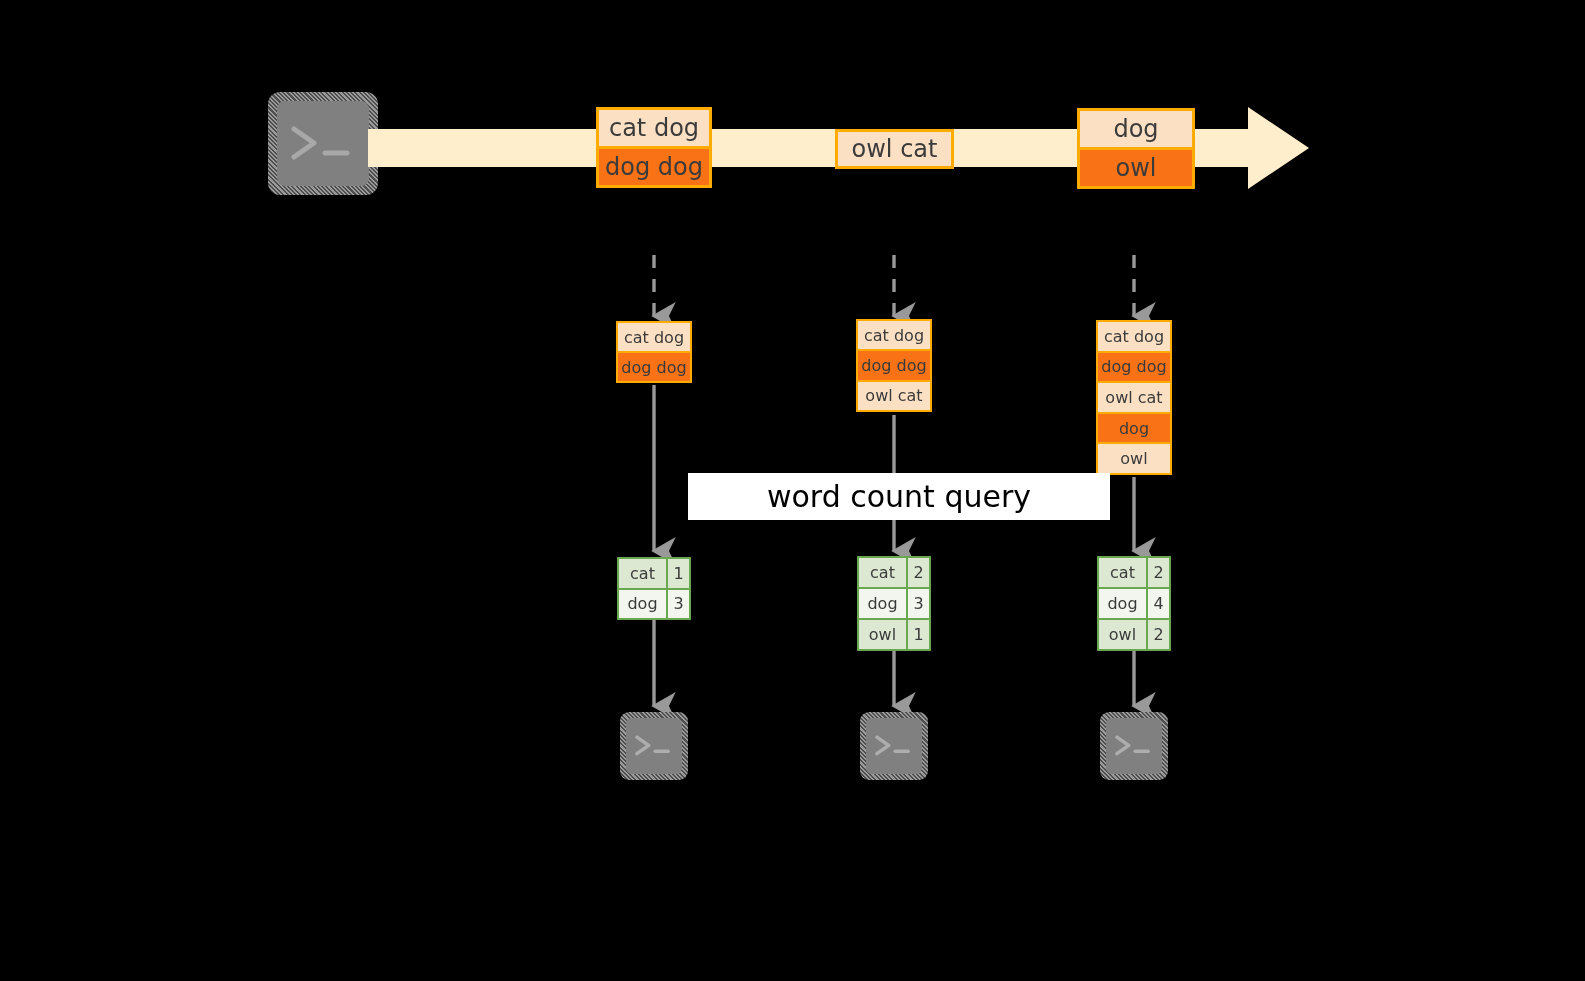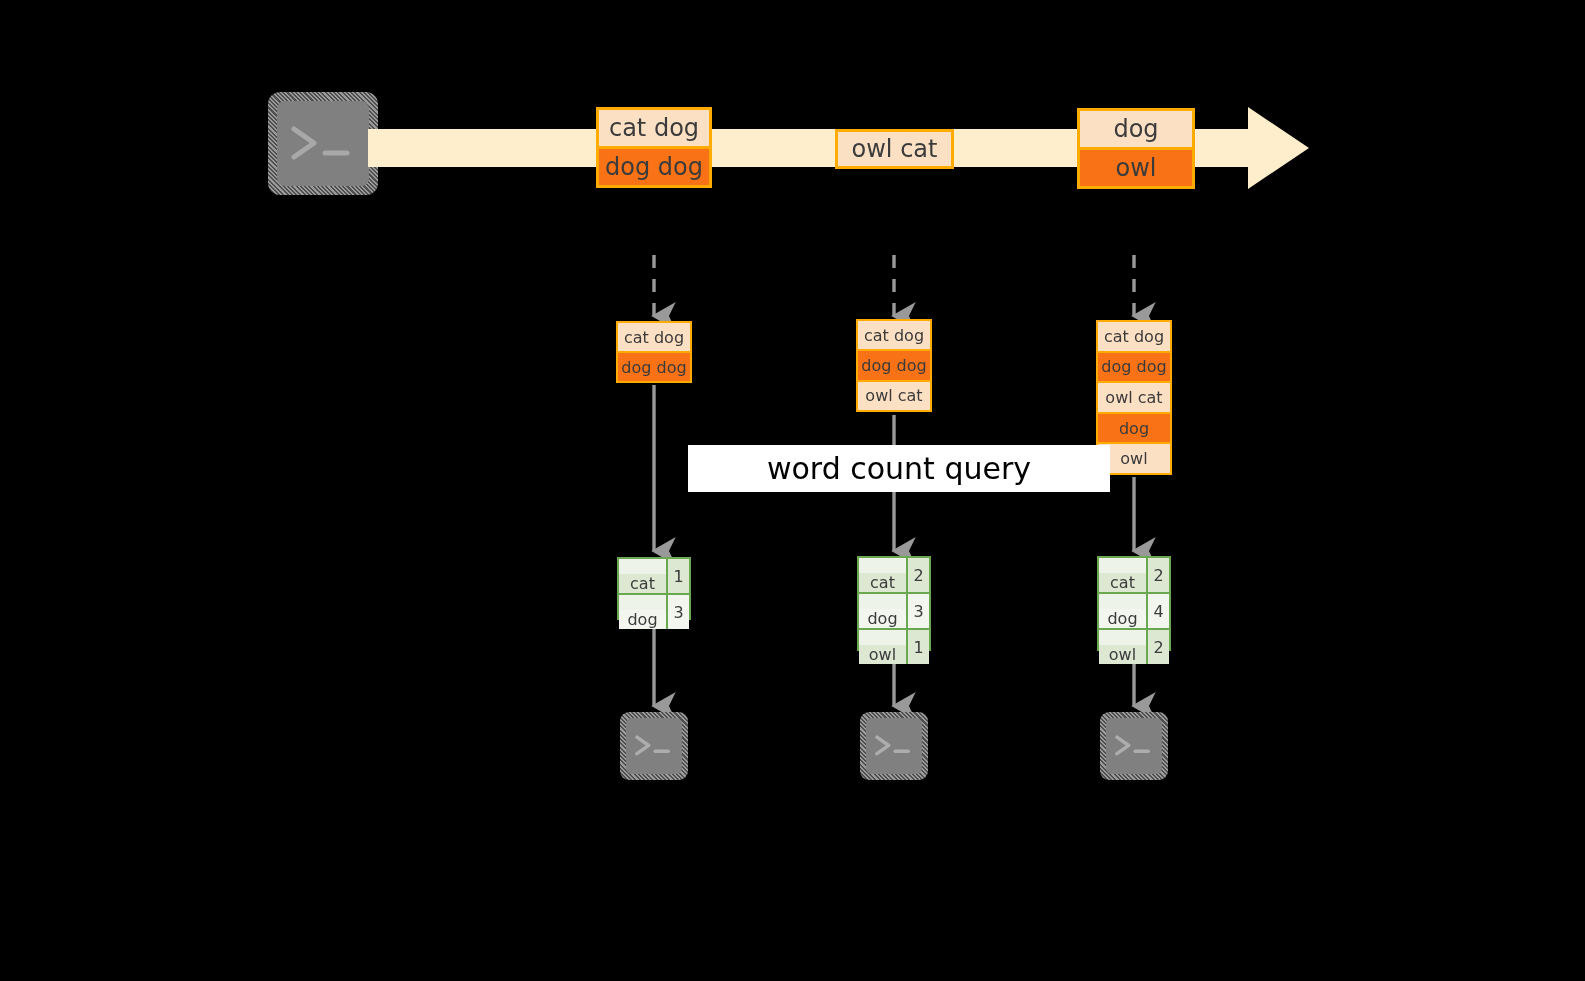--- a/index.html
+++ b/index.html
@@ -66,21 +66,21 @@
     border:2.5px solid #6AA84F;
     display:flex;flex-direction:column;
     background:#EDF3E8;
   }
   .trow{flex:1 1 auto;display:flex;}
   .trow + .trow{border-top:2.5px solid #6AA84F;}
   .tcell{
     display:flex;align-items:center;justify-content:center;
     font-size:16px;color:#3b3b3b;box-sizing:border-box;
   }
-  .tcell.k{flex:0 0 47px;margin-top:15px;}
+  .tcell.k{flex:0 0 47px;}
   .tcell.v{flex:1 1 auto;border-left:2.5px solid #6AA84F;}
   .trow.dark .tcell{background:#DCE8D2;}
   .trow.light .tcell{background:#F2F6EF;}
 
   
   .conn{position:absolute;left:0;top:0;width:1585px;height:981px;pointer-events:none;}
 
   
   .qlabel{
     position:absolute;background:#FFFFFF;color:#000;
@@ -162,21 +162,21 @@
   </div>
 
   <div class="ebox sm" style="left:1096px;top:320px;width:76px;height:155px;">
     <div class="erow dark">cat dog</div>
     <div class="erow light">dog dog</div>
     <div class="erow dark">owl cat</div>
     <div class="erow light">dog</div>
     <div class="erow dark">owl</div>
   </div>
 
-  <div class="qlabel" style="left:688px;top:445px;width:422px;height:47px;">
+  <div class="qlabel" style="left:688px;top:473px;width:422px;height:47px;">
     <span>word count query</span>
   </div>
 
   <div class="tbl" style="left:617px;top:557px;width:74px;height:63px;">
     <div class="trow dark">
       <div class="tcell k">cat</div>
       <div class="tcell v">1</div>
     </div>
     <div class="trow light">
       <div class="tcell k">dog</div>

